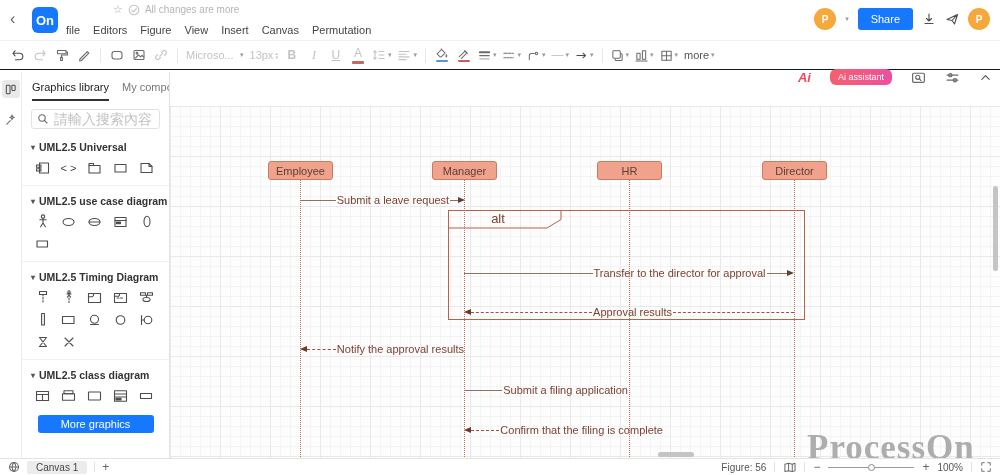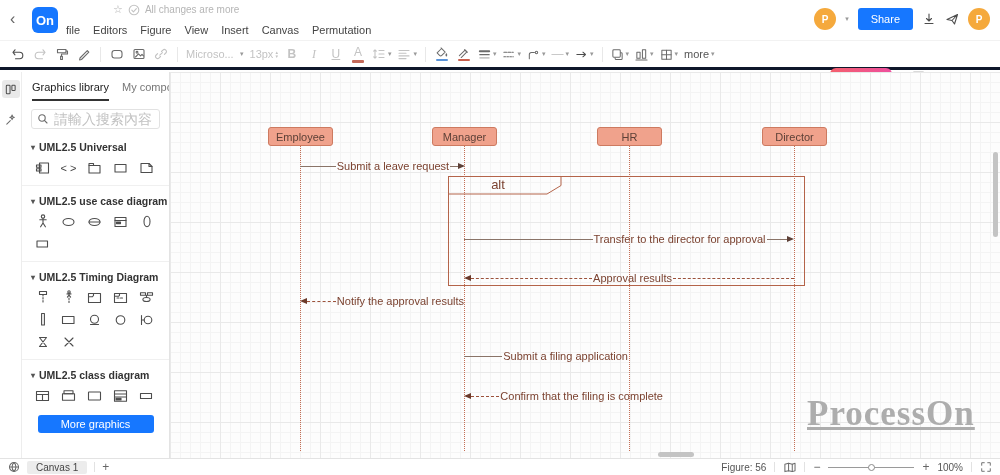--- a/index.html
+++ b/index.html
@@ -22,21 +22,21 @@
   .autosave .star { font-size:11px; color:#b5b5b5; cursor:pointer; }
   .menus { position:absolute; left:66px; top:24px; display:flex; gap:13px; font-size:11px; color:#444; }
   .menus span { cursor:pointer; }
   .topbar-right { position:absolute; right:10px; top:8px; display:flex; align-items:center; gap:9px; }
   .avatar { width:22px; height:22px; border-radius:50%; background:#f5a93c; color:#fff; font-size:10px; font-weight:bold;
             display:flex; align-items:center; justify-content:center; }
   .caret { font-size:7px; color:#999; }
   .share-btn { height:22px; padding:0 13px; background:#1677ff; color:#fff; border:none; border-radius:3px; font-size:11px; cursor:pointer; }
 
   
-  .toolbar { height:30px; border-top:1px solid #f2f2f2; border-bottom:3px solid #0f172a;
+  .toolbar { height:30px; border-top:1px solid #f2f2f2; border-bottom:1px solid #0f172a;
              display:flex; align-items:center; padding:0 8px; gap:2px; }
   .tbtn { height:22px; min-width:20px; padding:0 2px; display:flex; align-items:center; justify-content:center;
           gap:2px; border-radius:3px; cursor:pointer; color:#6b6b6b; font-size:12px; }
   .tbtn .colwrap { display:flex; flex-direction:column; align-items:center; }
   .bar { width:12px; height:2.5px; margin-top:1px; border-radius:1px; }
   .tsep { width:1px; height:15px; background:#e8e8e8; margin:0 4px; }
   .dis { color:#c3c3c3; }
   .ffam { font-size:11px; width:52px; text-align:left; }
   .fsize { font-size:11px; }
   .stepper { display:flex; flex-direction:column; font-size:5px; color:#c3c3c3; line-height:4px; }
@@ -70,21 +70,21 @@
   .more-btn { display:block; margin:3px auto 6px auto; width:116px; height:18px; background:#1677ff; color:#fff;
               font-size:11px; border:none; border-radius:3px; cursor:pointer; font-family:"Liberation Sans",sans-serif; }
 
   
   .canvas { flex:1; position:relative; overflow:hidden; background-color:#fdfdfd;
     background-image:
       linear-gradient(#e9e9e9 1px, transparent 1px),
       linear-gradient(90deg,#e9e9e9 1px, transparent 1px),
       linear-gradient(#f4f4f4 1px, transparent 1px),
       linear-gradient(90deg,#f4f4f4 1px, transparent 1px);
-    background-size:50px 50px,50px 50px,10px 10px,10px 10px; }
+    background-size:50px 50px,50px 50px,10px 10px,10px 10px;margin-top:34px; }
   .actor-box { position:absolute; width:65px; height:19px; background:#f0a28c; border:1px solid #cd7a60; border-radius:3px;
                color:#5d4037; font-size:11px; display:flex; align-items:center; justify-content:center; cursor:move; }
   .lifeline { position:absolute; width:0; border-left:1px dotted #c46f55; }
   .alt-frame { position:absolute; border:1px solid #b4644a; }
   .alt-label { position:absolute; left:-1px; top:-1px; }
   .alt-label span { position:absolute; left:0; top:1px; width:100px; text-align:center; font-size:13px; color:#7b4230; }
   .msg { position:absolute; display:flex; align-items:center; height:14px; font-size:11px; color:#7b4230; white-space:nowrap; cursor:pointer; }
   .msg .ln { border-top:1px solid #8a7468; height:0; }
   .msg.dashed .ln { border-top:1px dashed #9c523b; }
   .msg .lbl { padding:0 1px; }
@@ -577,21 +577,21 @@
       <span class="ah-r"></span>
     </div>
 
     <div class="msg dashed" style="left:294px; top:199px; width:330px;">
       <span class="ah-l"></span>
       <span class="ln" style="flex:1;"></span>
       <span class="lbl">Approval results</span>
       <span class="ln" style="flex:1;"></span>
     </div>
 
-    <div class="msg dashed" style="left:130px; top:222px; width:165px;justify-content:flex-end;">
+    <div class="msg dashed" style="left:130px; top:236px; width:165px;justify-content:flex-end;">
       <span class="ah-l"></span>
       <span class="ln" style="flex:1;"></span>
       <span class="lbl">Notify the approval results</span>
     </div>
 
     <div class="msg" style="left:294px; top:277px; width:165px;">
       <span class="ln" style="flex:1;"></span>
       <span class="lbl">Submit a filing application</span>
     </div>
 

